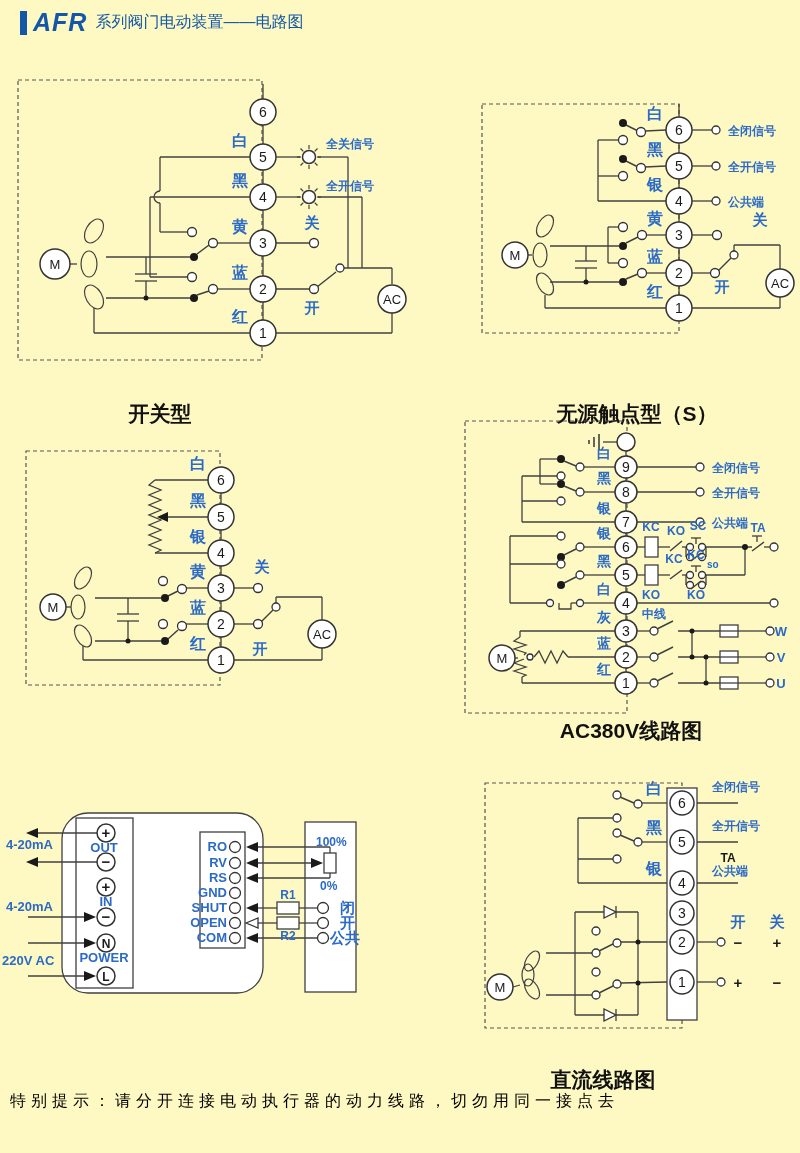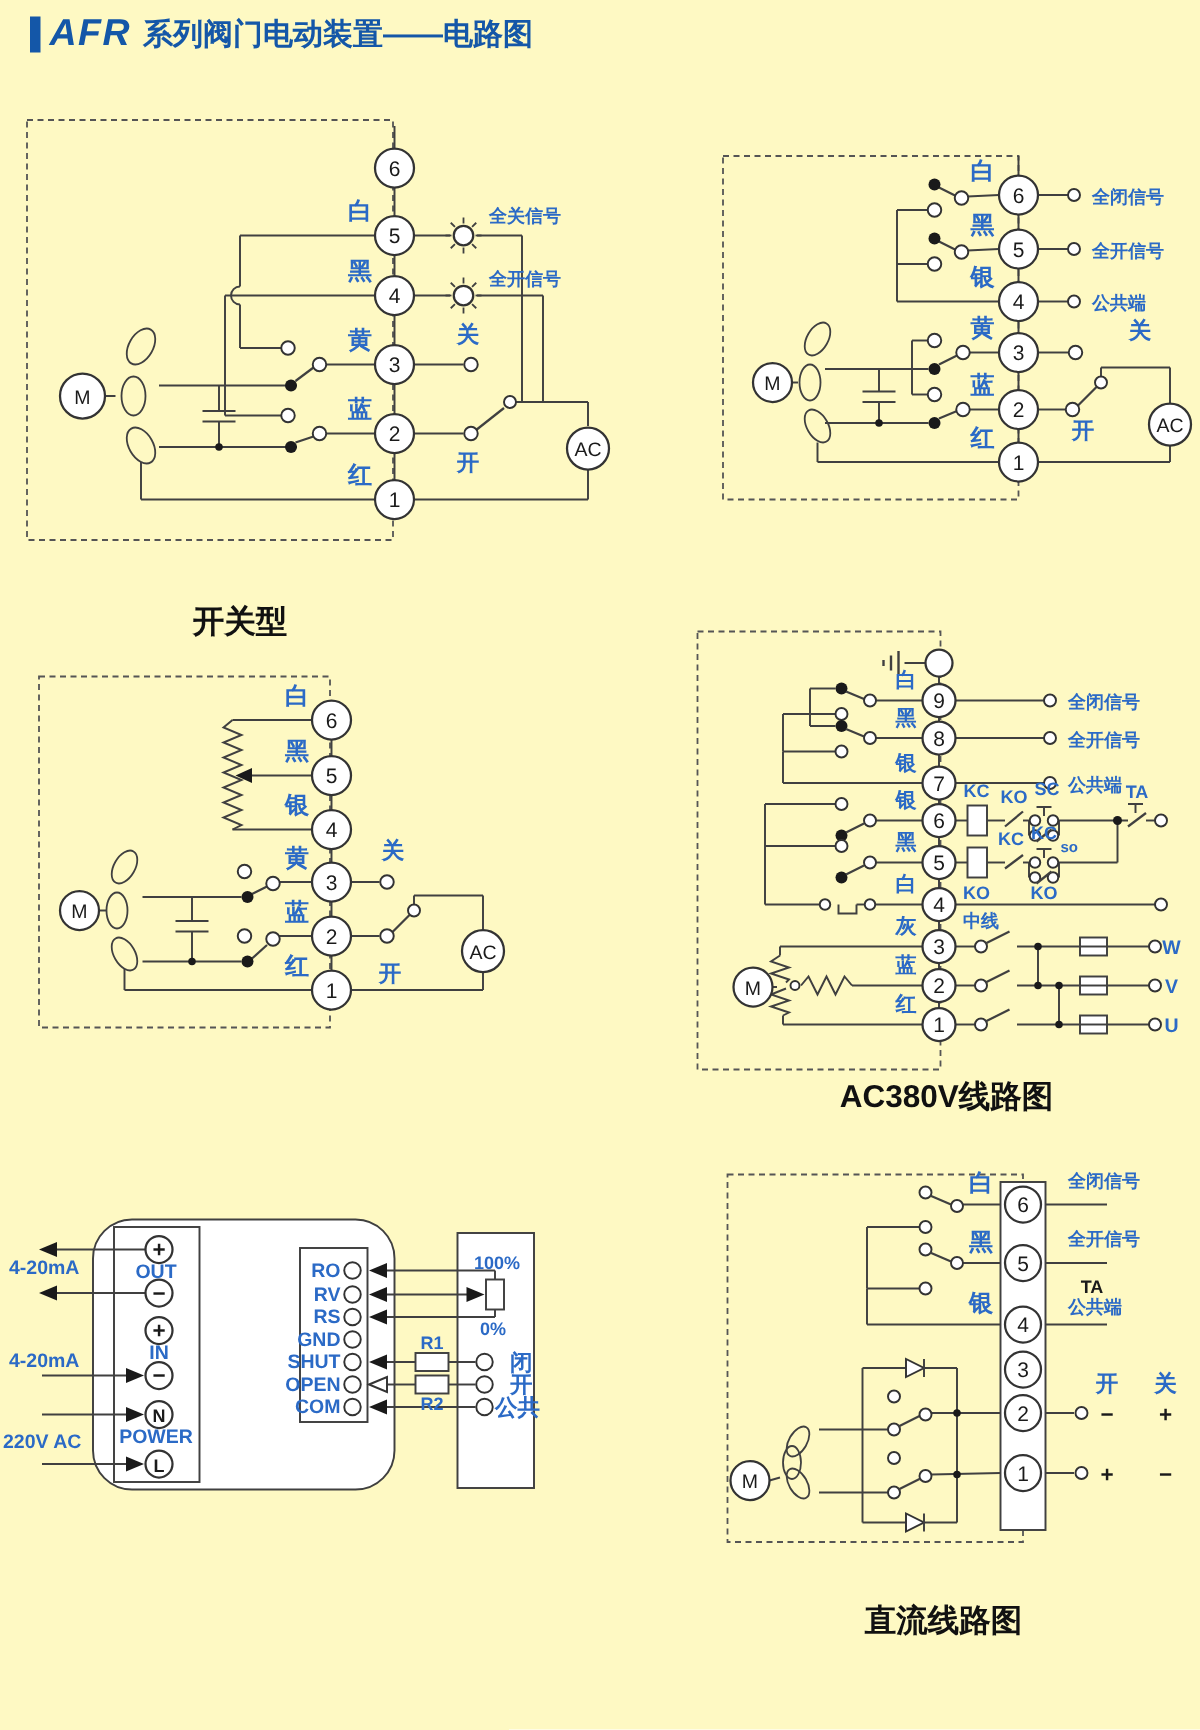--- a/index.html
+++ b/index.html
@@ -1,21 +1,21 @@
 <!DOCTYPE html>
 <html><head>
 <meta charset="utf-8">
 <style>
   html,body{margin:0;padding:0;background:#fff;}
   #app{position:relative;width:800px;height:1153px;background:#fef9c3;overflow:hidden;
        font-family:"Liberation Sans","DejaVu Sans",sans-serif;}
   .title{position:absolute;left:20px;top:8px;display:flex;align-items:center;color:#1457a8;}
   .tbar{display:inline-block;width:7px;height:24px;background:#1457a8;margin-right:6px;}
   .brand{font-size:25px;font-weight:bold;font-style:italic;letter-spacing:1px;margin-right:8px;}
-  .trest{font-size:20px;font-weight:bold;}
+  .trest{font-size:16px;font-weight:normal;}
   .caption{position:absolute;width:300px;text-align:center;font-size:21px;font-weight:600;color:#111;margin-top:30px;}
   svg{position:absolute;overflow:visible;}
   svg text{font-family:"Liberation Sans","DejaVu Sans",sans-serif;}
   .wire{stroke:#404040;stroke-width:1.3;fill:none;}
   .lever{stroke:#404040;stroke-width:1.5;fill:none;}
   .dash{stroke:#555;stroke-width:1.2;fill:none;stroke-dasharray:4 3;}
   .term{fill:#fff;stroke:#333;stroke-width:1.5;}
   .node{fill:#fff;stroke:#333;stroke-width:1.3;}
   .dot{fill:#1a1a1a;stroke:none;}
   .box{fill:#fff;stroke:#404040;stroke-width:1.3;}
@@ -240,20 +240,21 @@
     <text class="sig" x="278" y="40">全闭信号</text>
     <text class="sig" x="278" y="76">全开信号</text>
     <text class="sig" x="278" y="111">公共端</text>
     <text class="cn" x="310" y="130">关</text>
     <text class="cn" x="272" y="197">开</text>
     <circle cx="65" cy="160" r="13" class="term"></circle>
     <text class="dev" x="65" y="165">M</text>
     <circle cx="330" cy="188" r="14" class="term"></circle>
     <text class="dev" x="330" y="193">AC</text>
   </svg>
+  <div class="caption" style="left:487px;top:370px">无源触点型（S）</div>
 
   <svg style="left:10px;top:440px" width="360" height="300" viewBox="0 0 360 300">
     <rect x="16" y="11" width="194" height="234" class="dash"></rect>
     <g class="wire">
       <line x1="211" y1="27" x2="211" y2="220"></line>
       <line x1="198" y1="40" x2="145" y2="40"></line>
         <line x1="198" y1="113" x2="145" y2="113"></line>
       <line x1="198" y1="77" x2="157" y2="77"></line>
       <line x1="224" y1="148" x2="243" y2="148"></line>
         <line x1="224" y1="184" x2="243" y2="184"></line>
@@ -698,18 +699,19 @@
     <text class="cn" x="327" y="152">关</text>
     <circle cx="271" cy="167" r="4" class="node"></circle>
     <circle cx="271" cy="207" r="4" class="node"></circle>
     <text class="pm" x="288" y="173">−</text>
     <text class="pm" x="327" y="173">+</text>
     <text class="pm" x="288" y="213">+</text>
     <text class="pm" x="327" y="213">−</text>
     <circle cx="50" cy="212" r="13" class="term"></circle>
     <text class="dev" x="50" y="217">M</text>
   </svg>
-  <div class="caption" style="left:479px;top:1036px">直流线路图</div>
+  <div class="caption" style="left:453px;top:1036px">直流线路图</div>
 
   <div class="note">
+    <div><span>特别提示：</span><span>请分开连接电动执行器的动力线路，切勿用同一接点去</span></div>
   </div>
 
 </div>
 
 </body></html>

